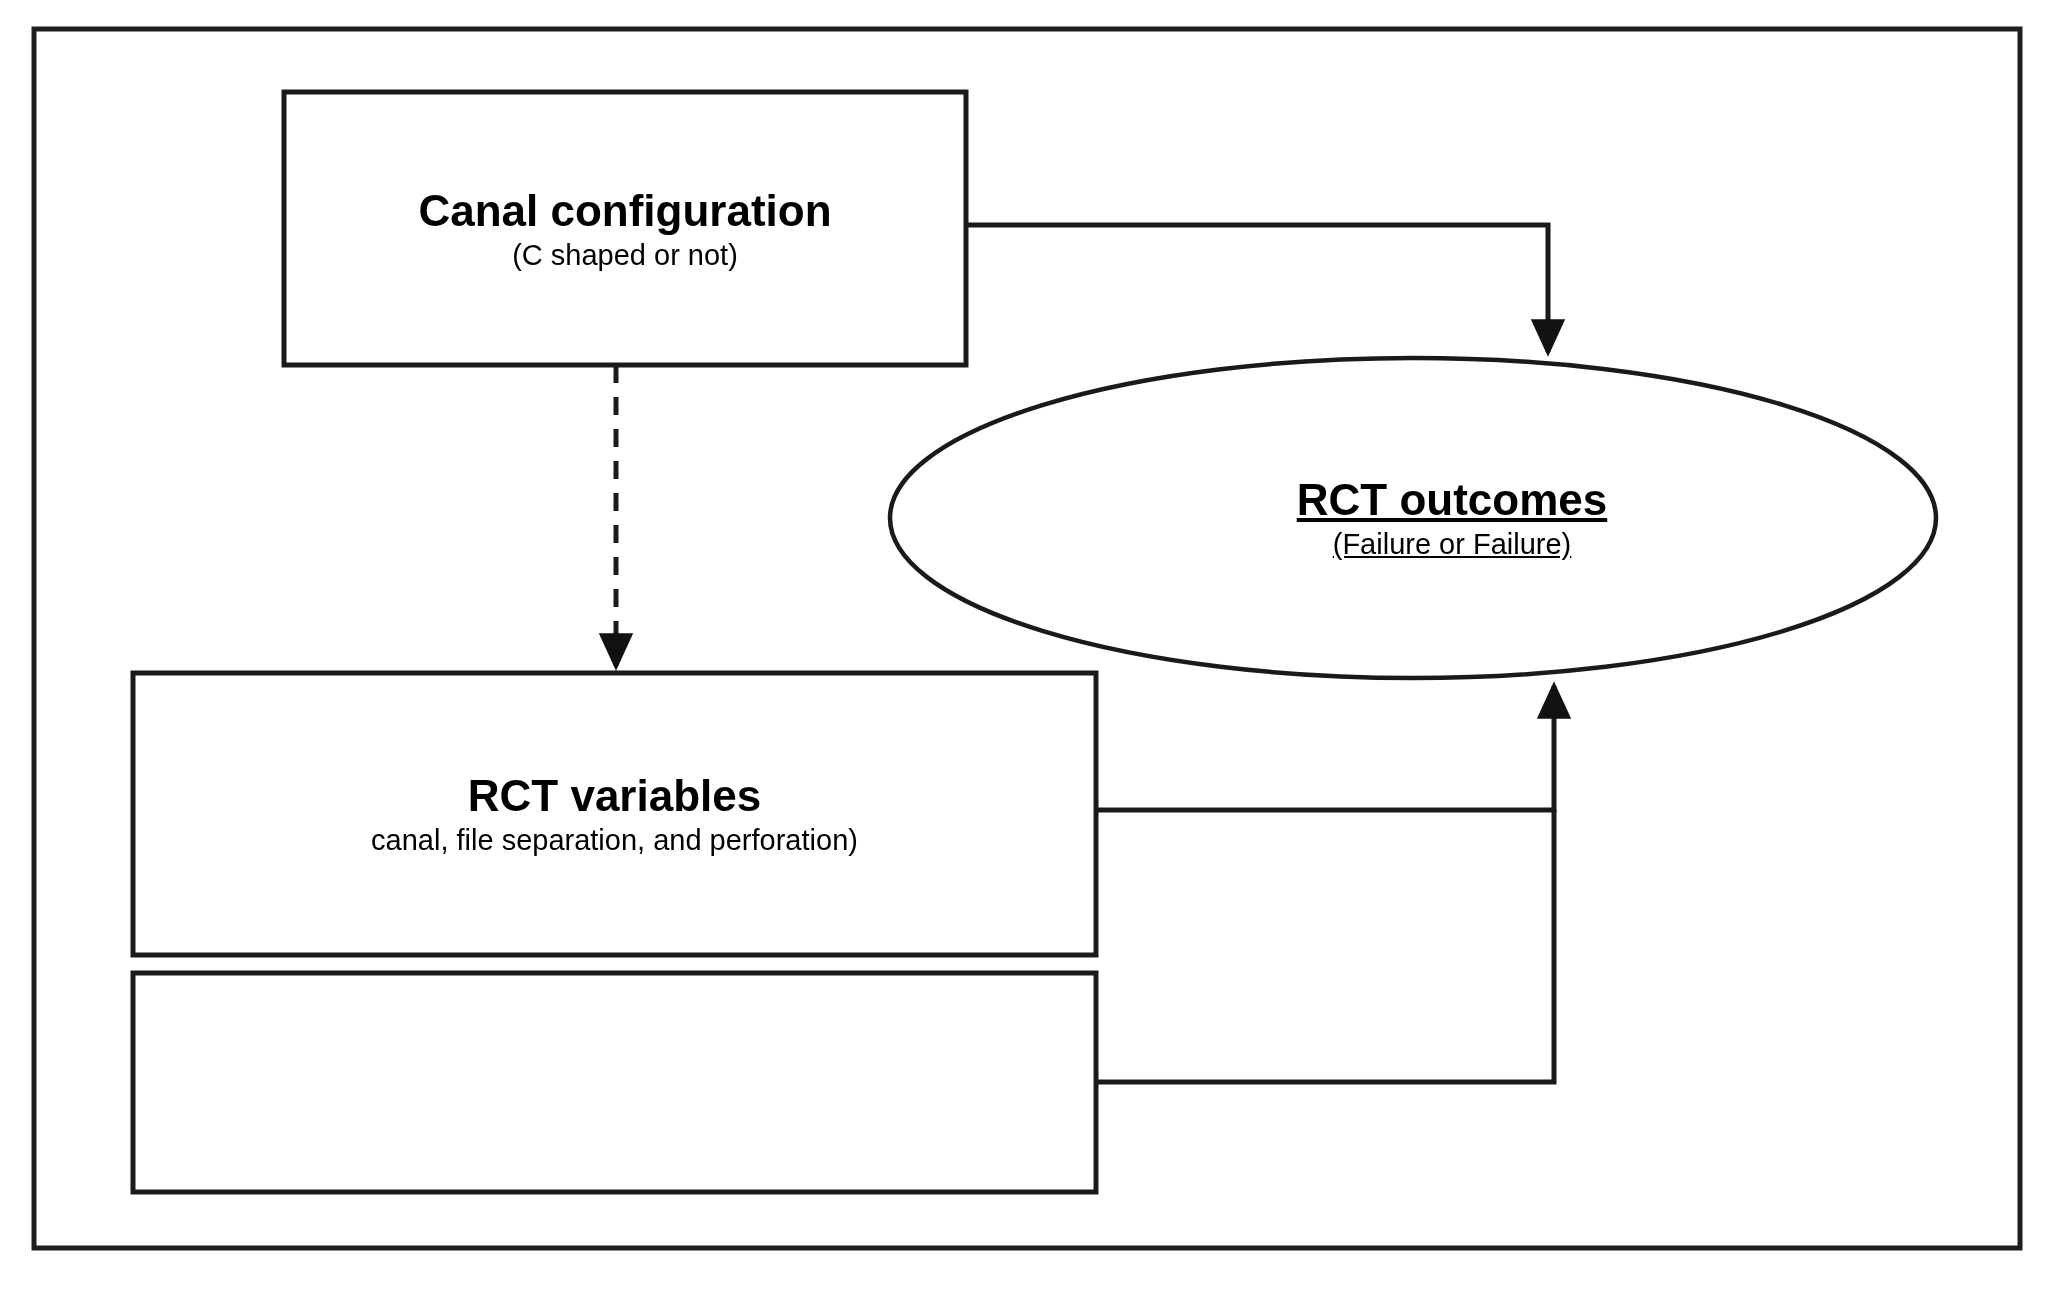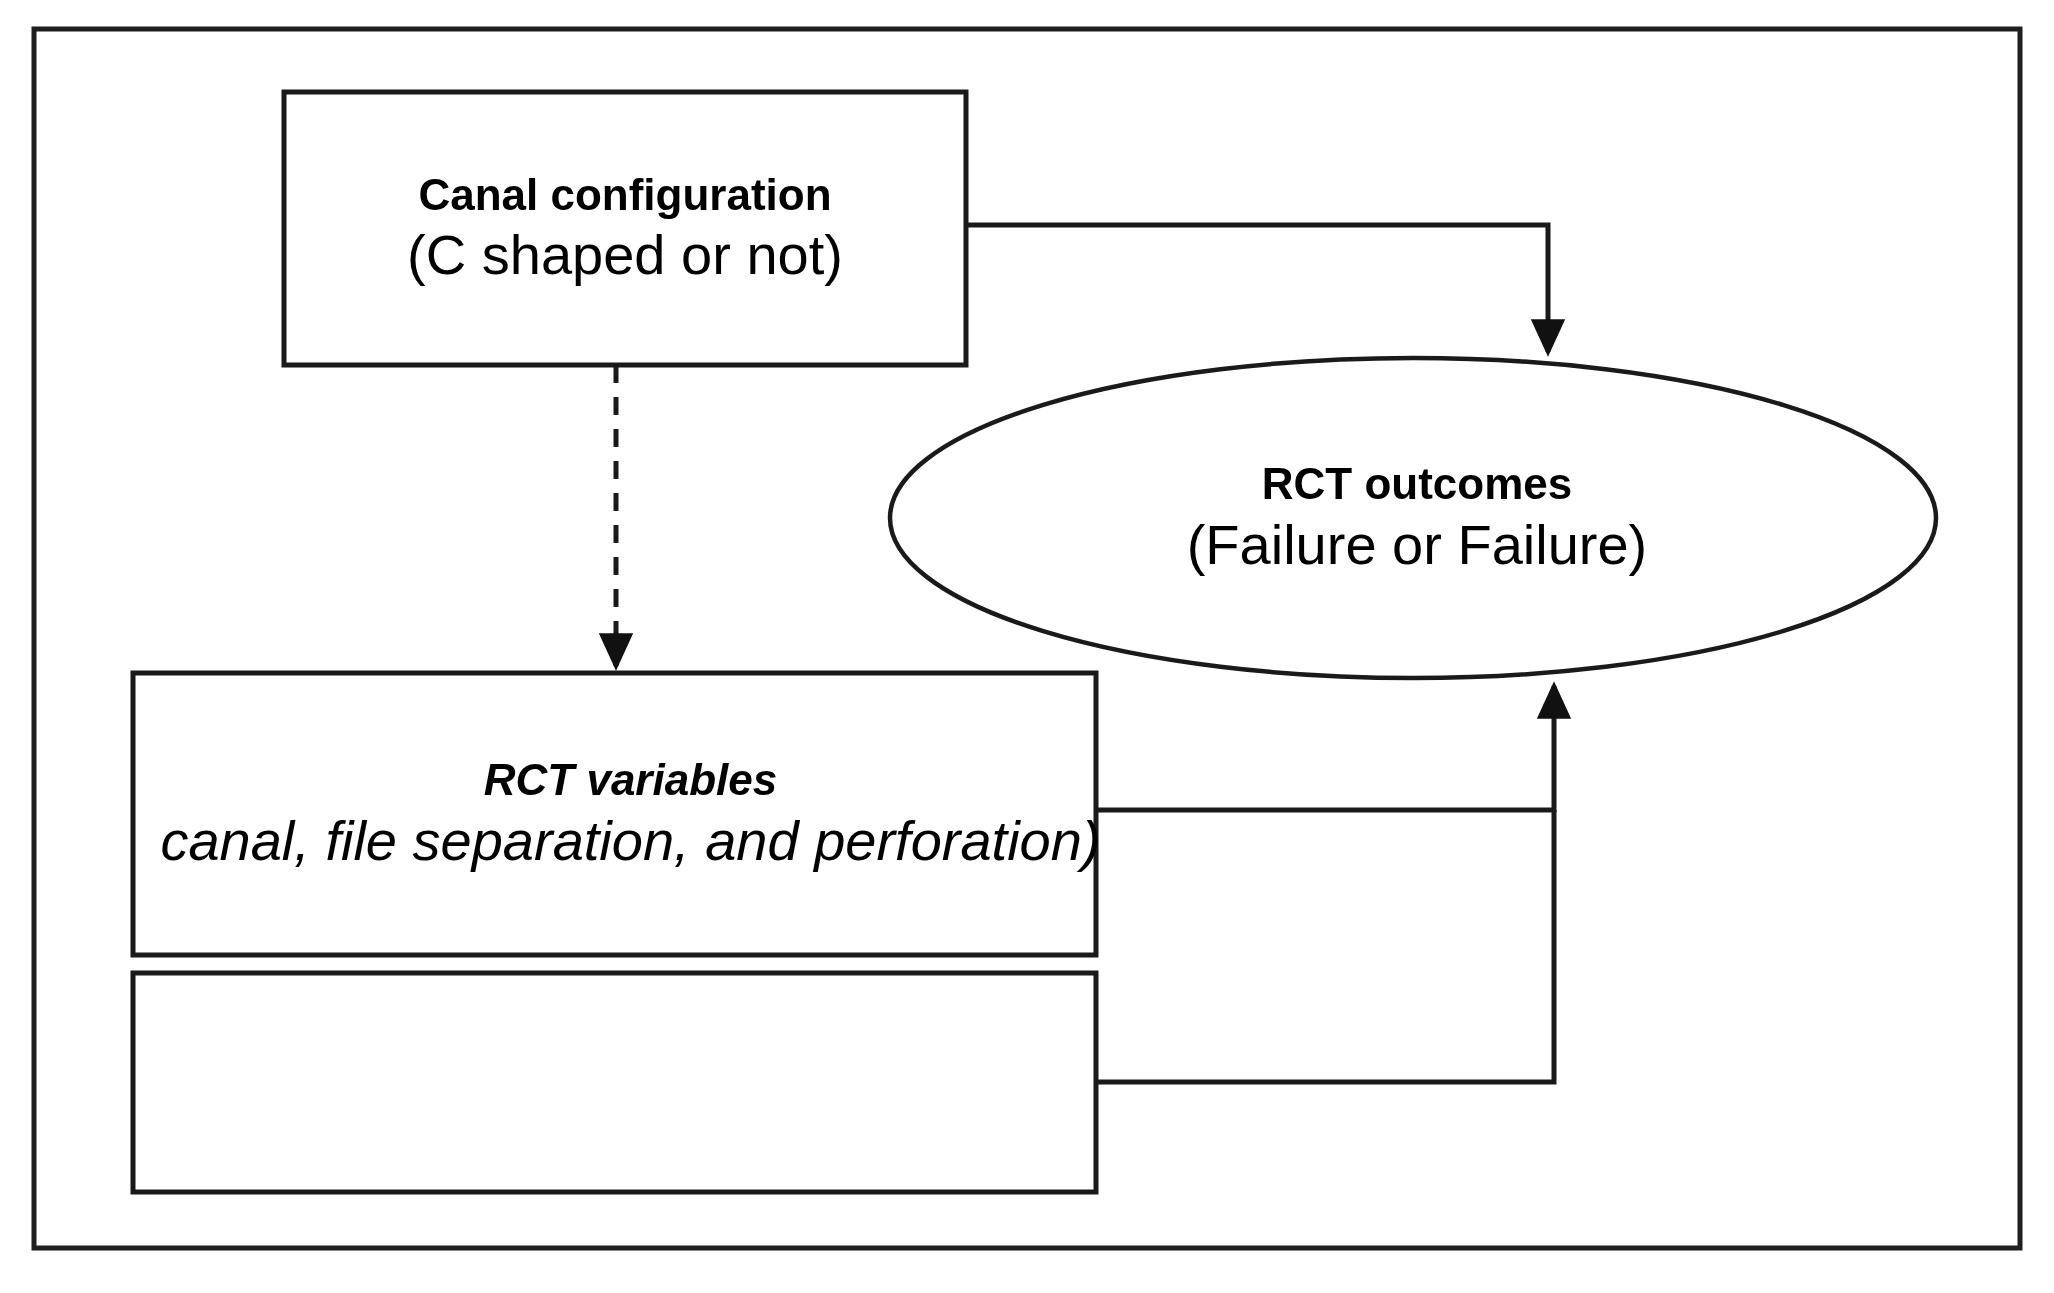--- a/index.html
+++ b/index.html
@@ -35,29 +35,29 @@
     pointer-events: none;
   }
   .line-bold {
     font-weight: bold;
     font-size: 44px;
     line-height: 1.22;
     white-space: nowrap;
   }
   .line-normal {
     font-weight: normal;
-    font-size: 56px;
+    font-size: 29px;
     line-height: 1.22;
     white-space: nowrap;
   }
   
   #node-canal-configuration   { left: 284px; top: 92px;  width: 682px;  height: 273px; }
-  #node-rct-variables         { left: 149px; top: 673px; width: 963px;  height: 282px; font-style: italic; }
+  #node-rct-variables         { left: 133px; top: 673px; width: 963px;  height: 282px; }
   #node-coronal-restoration   { left: 133px; top: 973px; width: 963px;  height: 219px; }
-  #node-rct-outcomes          { left: 894px; top: 358px; width: 1046px; height: 320px; }
+  #node-rct-outcomes          { left: 929px; top: 358px; width: 1046px; height: 320px; text-decoration: underline; }
 </style>
 </head>
 <body>
 
 <div id="canvas">
 
   <svg id="diagram-svg" viewBox="0 0 2054 1293" xmlns="http://www.w3.org/2000/svg">
 
     <defs>
       <marker id="arrow-solid" viewBox="0 0 12 12" refX="10.5" refY="6" markerWidth="7.5" markerHeight="7.5" orient="auto-start-reverse">

